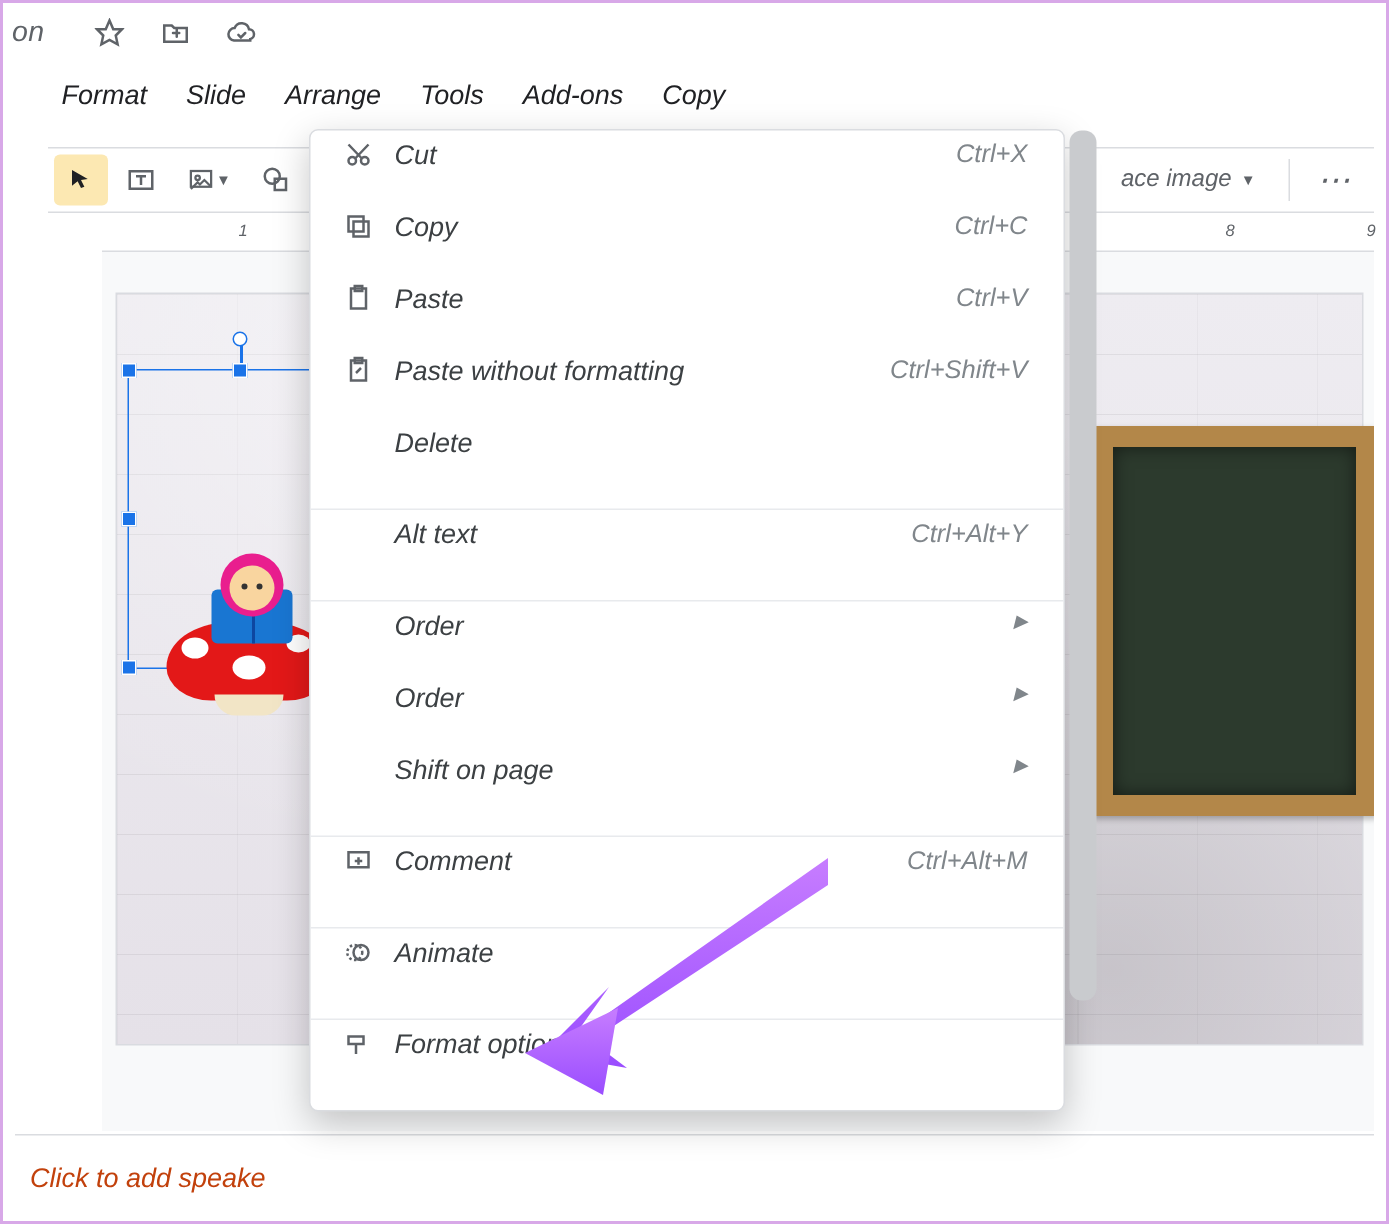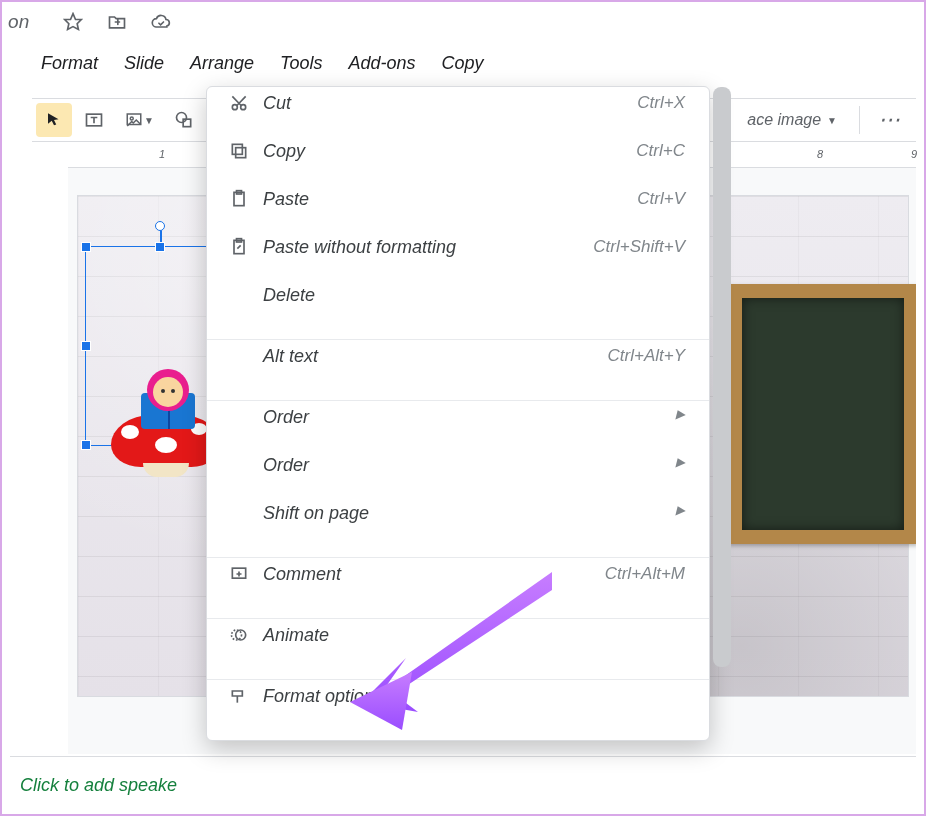--- a/index.html
+++ b/index.html
@@ -56,21 +56,21 @@
   .mushdot{position:absolute;background:#fff;border-radius:50%;}
   .md1{width:18px;height:14px;left:10px;top:10px}.md2{width:22px;height:16px;left:44px;top:22px}.md3{width:16px;height:12px;left:80px;top:8px}
   .mushstem{position:absolute;left:32px;bottom:0;width:46px;height:14px;background:#f2e5c6;border-radius:0 0 20px 20px;}
   .book{position:absolute;left:30px;bottom:48px;width:54px;height:36px;background:#1976d2;border-radius:4px;}
   .book:before{content:"";position:absolute;left:50%;top:0;bottom:0;width:2px;background:#0d47a1;}
   .hood{position:absolute;left:36px;top:12px;width:42px;height:42px;background:#e91e8e;border-radius:50%;}
   .face{position:absolute;left:42px;top:20px;width:30px;height:30px;background:#f9d59f;border-radius:50%;}
   .eye{position:absolute;width:4px;height:4px;background:#333;border-radius:50%;top:12px;}
   .eye.l{left:8px}.eye.r{left:18px}
   
-  .notes{position:absolute;left:8px;right:8px;bottom:0;height:58px;border-top:1px solid #dadce0;background:#fff;display:flex;align-items:center;padding-left:10px;color:#15803d;font-size:18px;}
+  .notes{position:absolute;left:8px;right:8px;bottom:0;height:58px;border-top:1px solid #dadce0;background:#fff;display:flex;align-items:center;padding-left:10px;color:#c2410c;font-size:18px;}
   
   .ctx{position:absolute;left:204px;top:84px;width:504px;background:#fff;border:1px solid #dadce0;border-radius:6px;box-shadow:0 8px 24px rgba(0,0,0,.22);padding:6px 0;}
   .ctx .row{display:flex;align-items:flex-start;height:48px;padding:0 24px 0 22px;font-size:18px;color:#3c4043;cursor:pointer;}
   .ctx .ico{width:34px;display:flex;align-items:center;justify-content:flex-start;color:#5f6368;}
   .ctx .lbl{flex:0 0 auto;}
   .ctx .sc{margin-left:auto;color:#80868b;font-size:17px;}
   .ctx .chev{margin-left:auto;color:#80868b;font-size:12px;}
   .ctx .sep{height:1px;background:#e8eaed;margin:6px 0;}
   .ctx-thumb{position:absolute;right:-22px;top:0;width:18px;height:580px;background:#c9cbce;border-radius:8px;}
   

